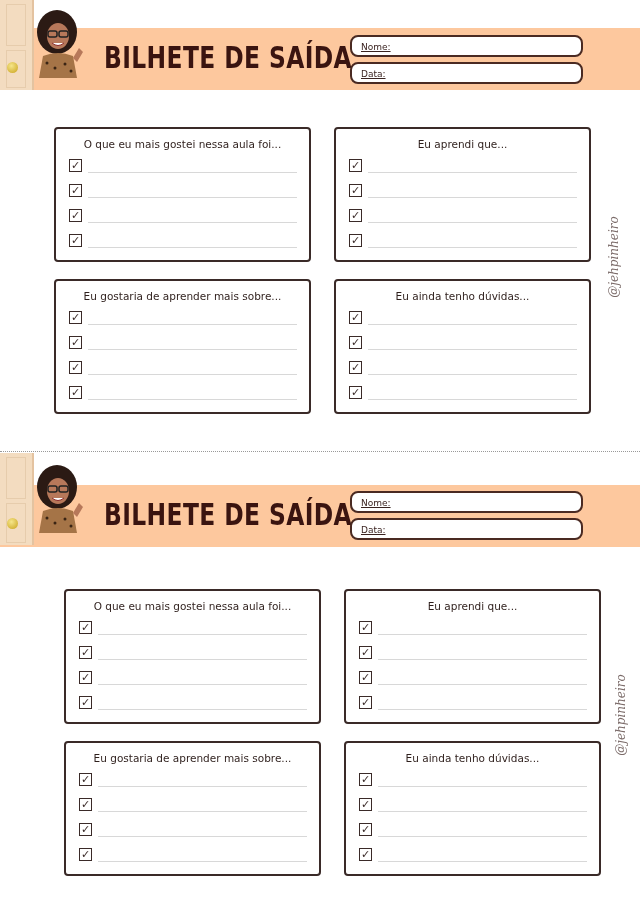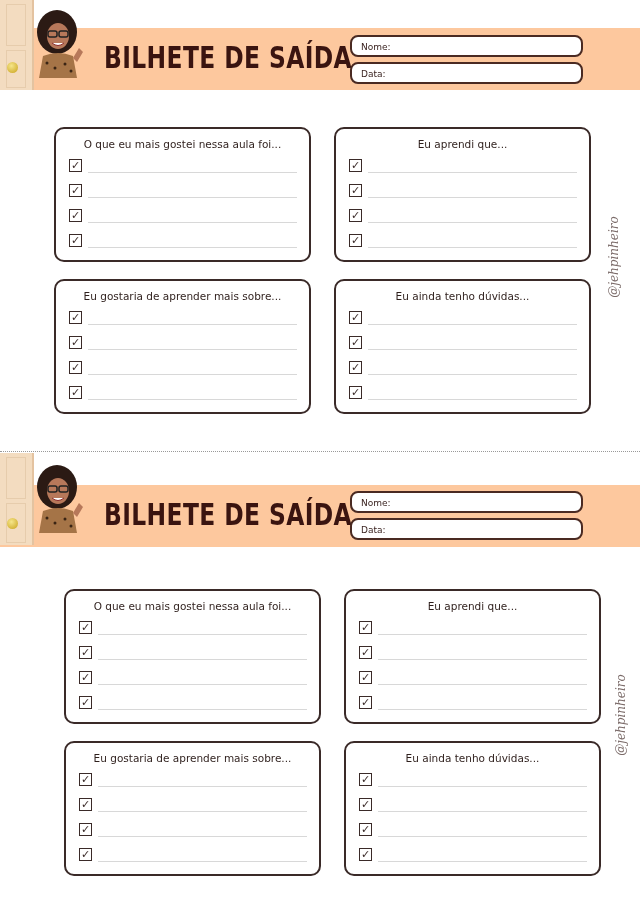--- a/index.html
+++ b/index.html
@@ -7,22 +7,22 @@
   .ticket{position:absolute;left:0;width:640px;padding-left:12px;}
   .t1{top:0;height:445px;}
   .t2{top:453px;height:452px;}
   .cutline{position:absolute;left:0;top:451px;width:640px;border-top:1px dotted #999;}
   .band{position:absolute;left:0;width:640px;height:62px;background:#fdc89e;}
   .door{position:absolute;left:0;width:32px;background:#f3dcc0;border-right:2px solid #e4c3a0;}
   .door .panel{position:absolute;left:6px;width:18px;border:1px solid #e6ccac;}
   .knob{position:absolute;left:7px;width:11px;height:11px;border-radius:50%;background:radial-gradient(circle at 40% 35%,#f6e68a,#c9a21c);}
   .avatar{position:absolute;left:33px;width:52px;height:70px;}
   .title{position:absolute;left:104px;font-family:"DejaVu Sans",sans-serif;font-weight:bold;font-size:30px;letter-spacing:0.5px;color:#3a1410;transform:scaleX(0.78);transform-origin:left center;white-space:nowrap;}
-  .field{position:absolute;left:350px;width:233px;height:22px;background:#fff;border:2px solid #4a2a22;border-radius:8px;font-size:9px;line-height:20px;padding-left:9px;box-sizing:border-box;}
-  .card{position:absolute;width:257px;height:135px;border:2px solid #3a2a28;border-radius:10px;background:#fff;box-sizing:border-box;}
+  .field{position:absolute;left:350px;width:233px;height:22px;background:#fff;border:2px solid #4a2a22;border-radius:8px;font-size:9px;line-height:20px;padding-left:9px;box-sizing:border-box;text-decoration:underline;}
+  .card{position:absolute;width:257px;height:135px;border:2px solid #3a2a28;border-radius:4px;background:#fff;box-sizing:border-box;}
   .card .ct{text-align:center;font-size:10.5px;margin-top:9px;height:14px;color:#2e1f1c;}
   .row{position:absolute;left:13px;height:16px;width:228px;}
   .cb{position:absolute;left:0;top:0;width:13px;height:13px;border:1.5px solid #3a2a28;box-sizing:border-box;font-size:11px;line-height:11px;text-align:center;color:#3a2a28;font-weight:bold;}
   .ln{position:absolute;left:19px;right:0;bottom:2px;border-bottom:1px solid #d8d8d8;}
   .credit{position:absolute;font-family:"DejaVu Serif",serif;font-style:italic;font-size:12px;color:#7a6a68;transform:rotate(-90deg);transform-origin:center;white-space:nowrap;}
 </style>
 </head>
 <body>
 
 <div class="ticket t1">

